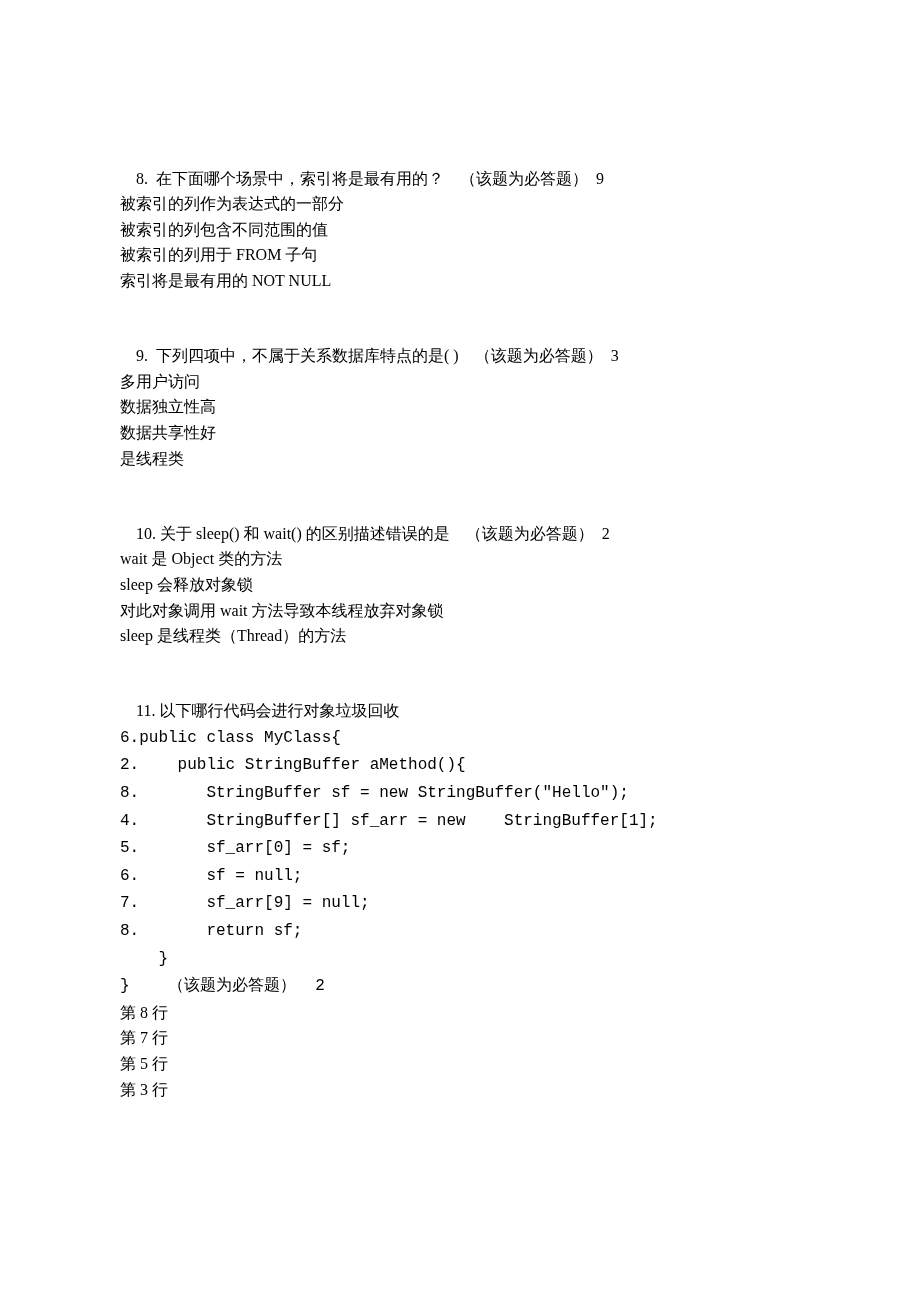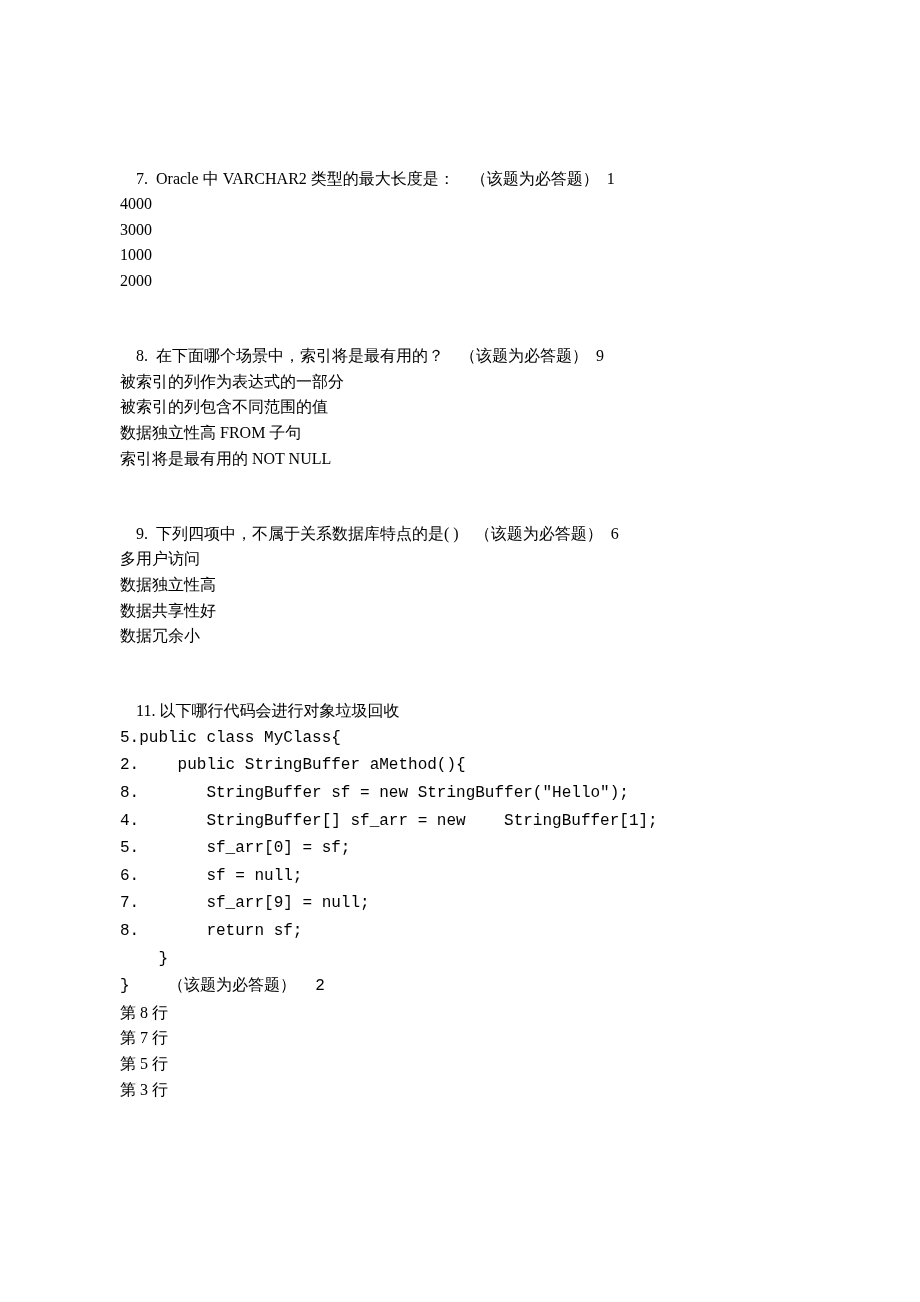--- a/index.html
+++ b/index.html
@@ -24,45 +24,45 @@
   }
   .mono {
     font-family: "Courier New", monospace;
   }
 </style>
 </head>
 <body>
 
 <div class="page">
 
-  <div class="question-block">
-    <span>7.</span>  <span>Oracle 中 VARCHAR2 类型的最大长度是：    （该题为必答题）  1</span>
-<span>4000</span>
-<span>3000</span>
-<span>1000</span>
-<span>2000</span></div>
 
   <div class="question-block">
     <span>8.</span>  <span>在下面哪个场景中，索引将是最有用的？    （该题为必答题）  9</span>
 <span>被索引的列作为表达式的一部分</span>
 <span>被索引的列包含不同范围的值</span>
-<span>数据独立性高 FROM 子句</span>
+<span>被索引的列用于 FROM 子句</span>
 <span>索引将是最有用的 NOT NULL</span></div>
 
   <div class="question-block">
-    <span>9.</span>  <span>下列四项中，不属于关系数据库特点的是( )    （该题为必答题）  6</span>
+    <span>9.</span>  <span>下列四项中，不属于关系数据库特点的是( )    （该题为必答题）  3</span>
 <span>多用户访问</span>
 <span>数据独立性高</span>
 <span>数据共享性好</span>
-<span>数据冗余小</span></div>
+<span>是线程类</span></div>
 
+  <div class="question-block">
+    <span>10.</span> <span>关于 sleep() 和 wait() 的区别描述错误的是    （该题为必答题）  2</span>
+<span>wait 是 Object 类的方法</span>
+<span>sleep 会释放对象锁</span>
+<span>对此对象调用 wait 方法导致本线程放弃对象锁</span>
+<span>sleep 是线程类（Thread）的方法</span></div>
 
   <div class="question-block">
     <span>11.</span> <span>以下哪行代码会进行对象垃圾回收</span>
-<span class="mono">5.public class MyClass{</span>
+<span class="mono">6.public class MyClass{</span>
 <span class="mono">2.    public StringBuffer aMethod(){</span>
 <span class="mono">8.       StringBuffer sf = new StringBuffer("Hello");</span>
 <span class="mono">4.       StringBuffer[] sf_arr = new    StringBuffer[1];</span>
 <span class="mono">5.       sf_arr[0] = sf;</span>
 <span class="mono">6.       sf = null;</span>
 <span class="mono">7.       sf_arr[9] = null;</span>
 <span class="mono">8.       return sf;</span>
 <span class="mono">    }</span>
 <span class="mono">}    （该题为必答题）  2</span>
 <span>第 8 行</span>

